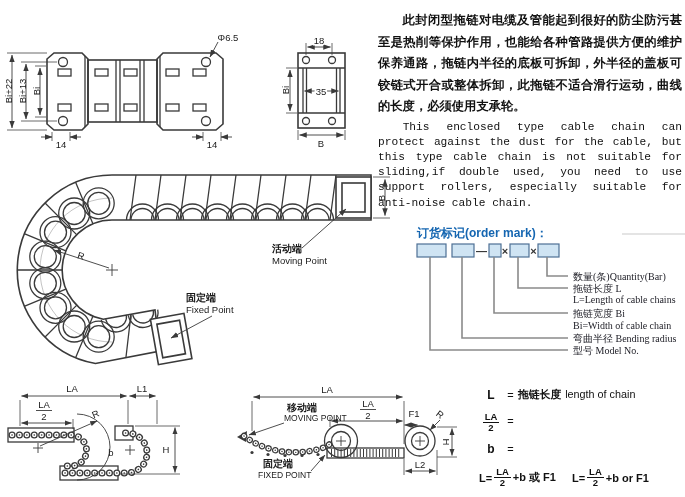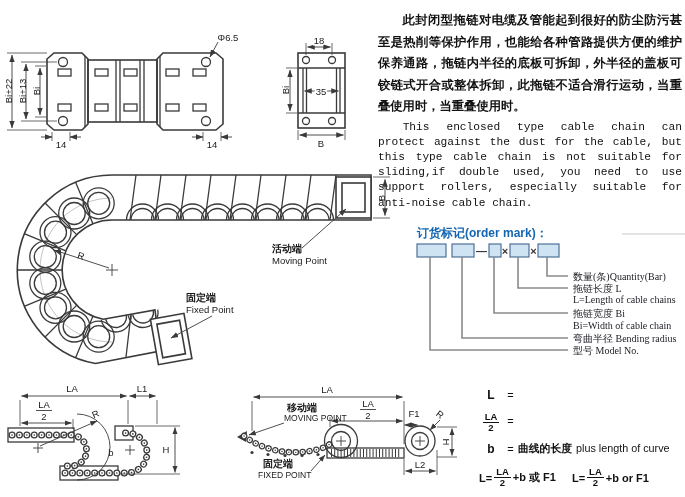--- a/index.html
+++ b/index.html
@@ -131,21 +131,21 @@
       <text class="lbl" transform="rotate(-90 286 90)" x="286" y="93">Bi</text>
       <path class="dim" d="M304.5,91 H338.5" marker-start="url(#m2)" marker-end="url(#m2)"></path>
       <text class="lbl halo" x="321" y="94.5">35</text>
       <path class="ext" d="M298,130 V140 M345,130 V140"></path>
       <path class="dim" d="M299.5,135 H343.5" marker-start="url(#m2)" marker-end="url(#m2)"></path>
       <text class="lbl" x="321" y="147">B</text>
     </g>
   </svg>
 
   <div id="desc">
-    <p class="zh-p">此封闭型拖链对电缆及管能起到很好的防尘防污甚至是热削等保护作用，也能给各种管路提供方便的维护保养通路，拖链内半径的底板可拆卸，外半径的盖板可铰链式开合或整体拆卸，此拖链不适合滑行运动，当重叠使用时，当重叠使用时。</p>
+    <p class="zh-p">此封闭型拖链对电缆及管能起到很好的防尘防污甚至是热削等保护作用，也能给各种管路提供方便的维护保养通路，拖链内半径的底板可拆卸，外半径的盖板可铰链式开合或整体拆卸，此拖链不适合滑行运动，曲线的长度，必须使用支承轮。</p>
     <p class="en-p">This enclosed type cable chain can protect against the dust for the cable, but this type cable chain is not suitable for sliding,if double used, you need to use support rollers, especially suitable for anti-noise cable chain.</p>
   </div>
 
   <svg id="bv" width="392" height="220" viewBox="0 160 392 220">
     <defs>
       <marker id="m3" viewBox="0 0 10 10" refX="9.5" refY="5" markerWidth="8.5" markerHeight="8.5" orient="auto-start-reverse">
         <path d="M0,1.4 L10,5 L0,8.6 Z" fill="#3a3a3a"></path>
       </marker>
     </defs>
     <g>
@@ -340,32 +340,32 @@
       <text class="zhlbl" x="263" y="467">固定端</text>
       <text class="enlbl lblb" x="258" y="478" style="font-size:8.5px">FIXED POINT</text>
       <path class="dim" d="M311,471 L325,455" marker-end="url(#m5)"></path>
     </g>
   </svg>
 
   <div id="fx">
     <div class="fr r1">
       <span class="ft">L</span>
       <span class="feq">=</span>
+      <span class="fd"><span class="zhb">拖链长度</span><span>length of chain</span></span>
     </div>
     <div class="fr r2">
       <span class="ft"><span class="frac">
             <span class="num">LA</span>
             <span>2</span>
           </span></span>
       <span class="feq">=</span>
     </div>
     <div class="fr r3">
       <span class="ft">b</span>
       <span class="feq">=</span>
-      <span class="fd"><span class="zhb">曲线的长度</span><span>plus length of curve</span></span>
     </div>
     <div class="r4">
       <span class="pc">
         <span>L=</span>
           <span class="frac">
             <span class="num">LA</span>
             <span>2</span>
           </span>
           <span>+b 或 F1</span>
       </span>

